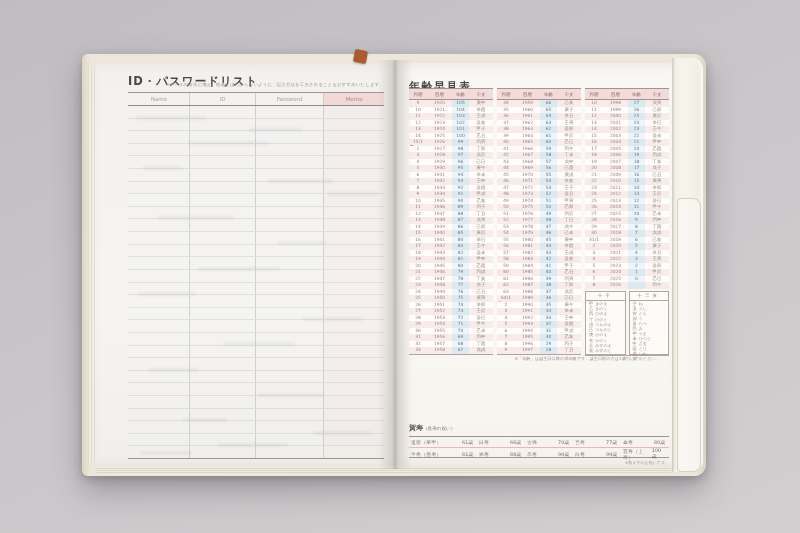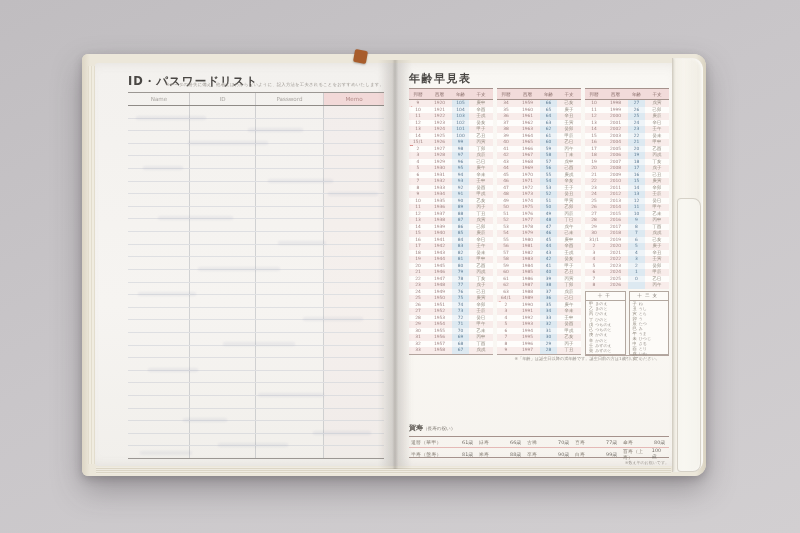--- a/index.html
+++ b/index.html
@@ -49,21 +49,21 @@
   .lp-row{flex:1;display:grid;grid-template-columns:62px 66px 68px 60px;
     border-bottom:1px solid rgba(155,165,185,.25);}
   .lp-row:last-child{border-bottom:none;}
   .lp-row .c{border-right:1px solid rgba(140,145,155,.35);}
   .lp-row .c:last-child{border-right:none;background:rgba(242,217,216,.12);}
   .ghosts{position:absolute;inset:0;overflow:hidden;pointer-events:none;}
   .ghost{position:absolute;height:4px;border-radius:2px;
     background:rgba(125,135,165,.10);filter:blur(1.2px);}
 
   
-  .rp-title{position:absolute;left:15px;top:8px;font-size:11px;font-weight:bold;
+  .rp-title{position:absolute;left:15px;top:16px;font-size:11px;font-weight:bold;
     color:#4a4744;letter-spacing:1.5px;}
   .age-table{position:absolute;left:15px;top:25px;width:260px;display:flex;gap:4px;}
   .age-group{width:84px;}
   .age-head{display:grid;grid-template-columns:18px 25px 17px 24px;height:10px;
     background:#f2dbda;border-top:1px solid #a5928c;border-bottom:1px solid #a5928c;}
   .age-head .hc{font-size:4.6px;color:#8a6f6b;display:flex;align-items:center;justify-content:center;}
   .age-body{display:flex;flex-direction:column;border-bottom:1px solid #b3a49e;}
   .age-row{display:grid;grid-template-columns:18px 25px 17px 24px;height:6.5px;}
   .age-row .c{font-size:4.4px;line-height:6.5px;text-align:center;overflow:hidden;}
   .age-row .cw{color:#9d8280;position:relative;}

